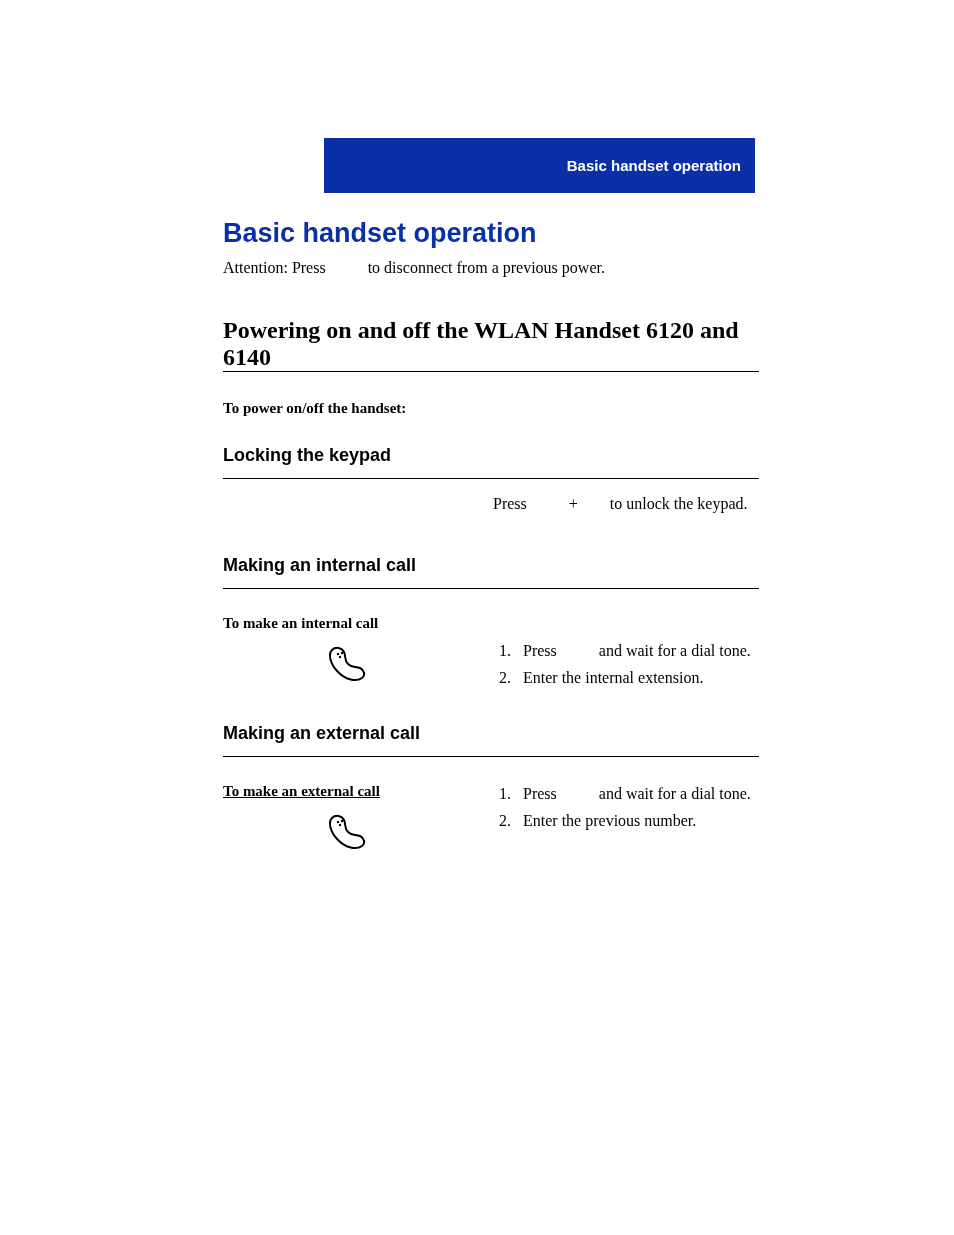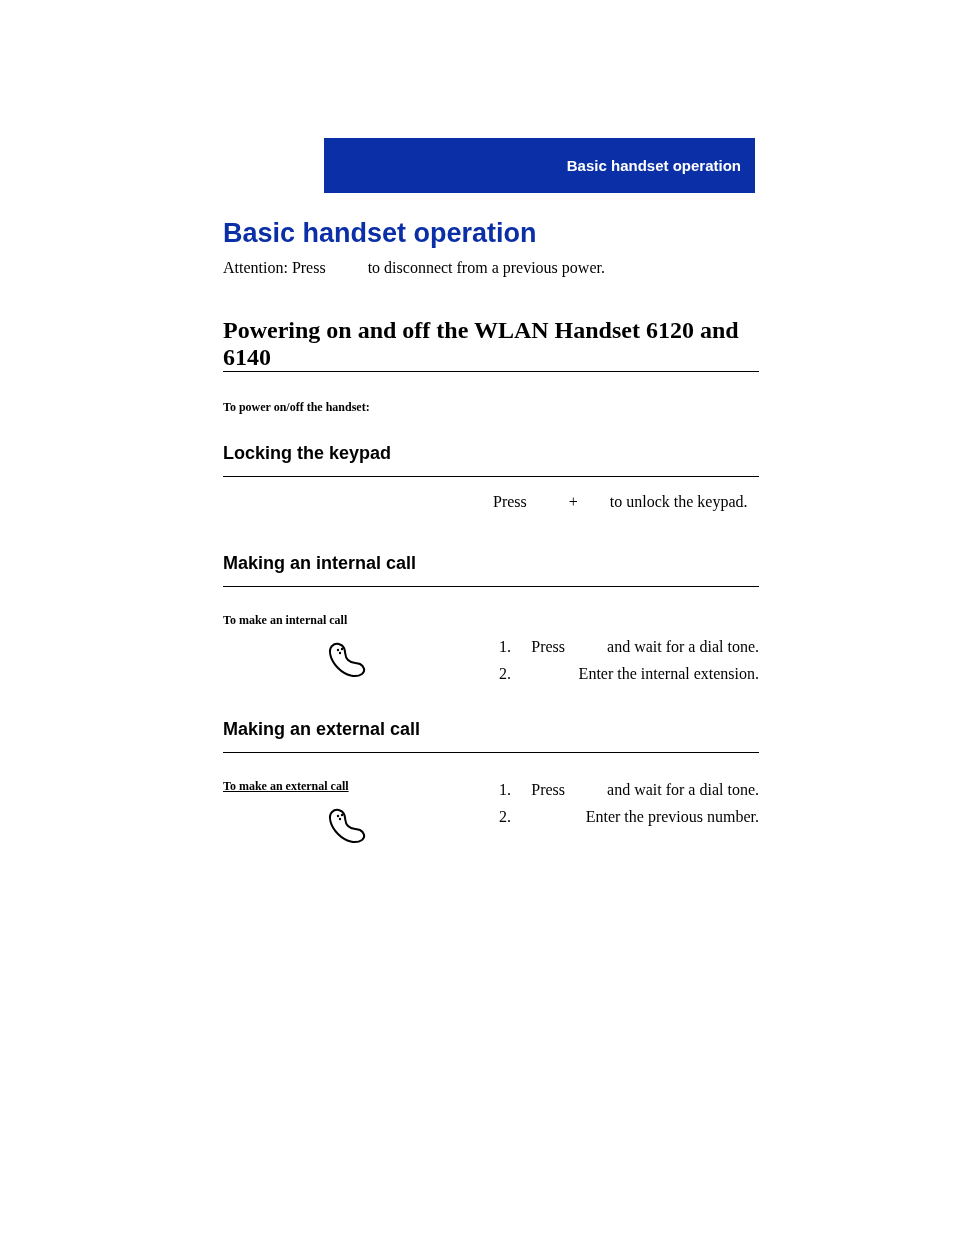--- a/index.html
+++ b/index.html
@@ -61,21 +61,21 @@
     font-family: Arial, Helvetica, sans-serif;
     font-weight: bold;
     font-size: 18px;
     border-bottom: 1.5px solid #000;
     padding-bottom: 12px;
     margin: 28px 0 14px 0;
   }
   .sub-label {
     font-family: "Times New Roman", Times, serif;
     font-weight: bold;
-    font-size: 12px;
+    font-size: 15px;
     margin: 10px 0 8px 0;
   }
   .two-col {
     display: flex;
     gap: 20px;
     margin-bottom: 18px;
   }
   .left-col {
     width: 250px;
     flex: 0 0 250px;
@@ -89,21 +89,20 @@
   .icon-cell {
     width: 250px;
     display: flex;
     justify-content: center;
     padding-top: 4px;
   }
   ol.steps {
     margin: 0;
     padding-left: 22px;
     font-size: 16px;
-    text-align: right;
   }
   ol.steps li {
     padding-left: 8px;
     margin-bottom: 6px;
   }
   .gap-word {
     display: inline-block;
     width: 34px;
   }
   .gap-word-small {

